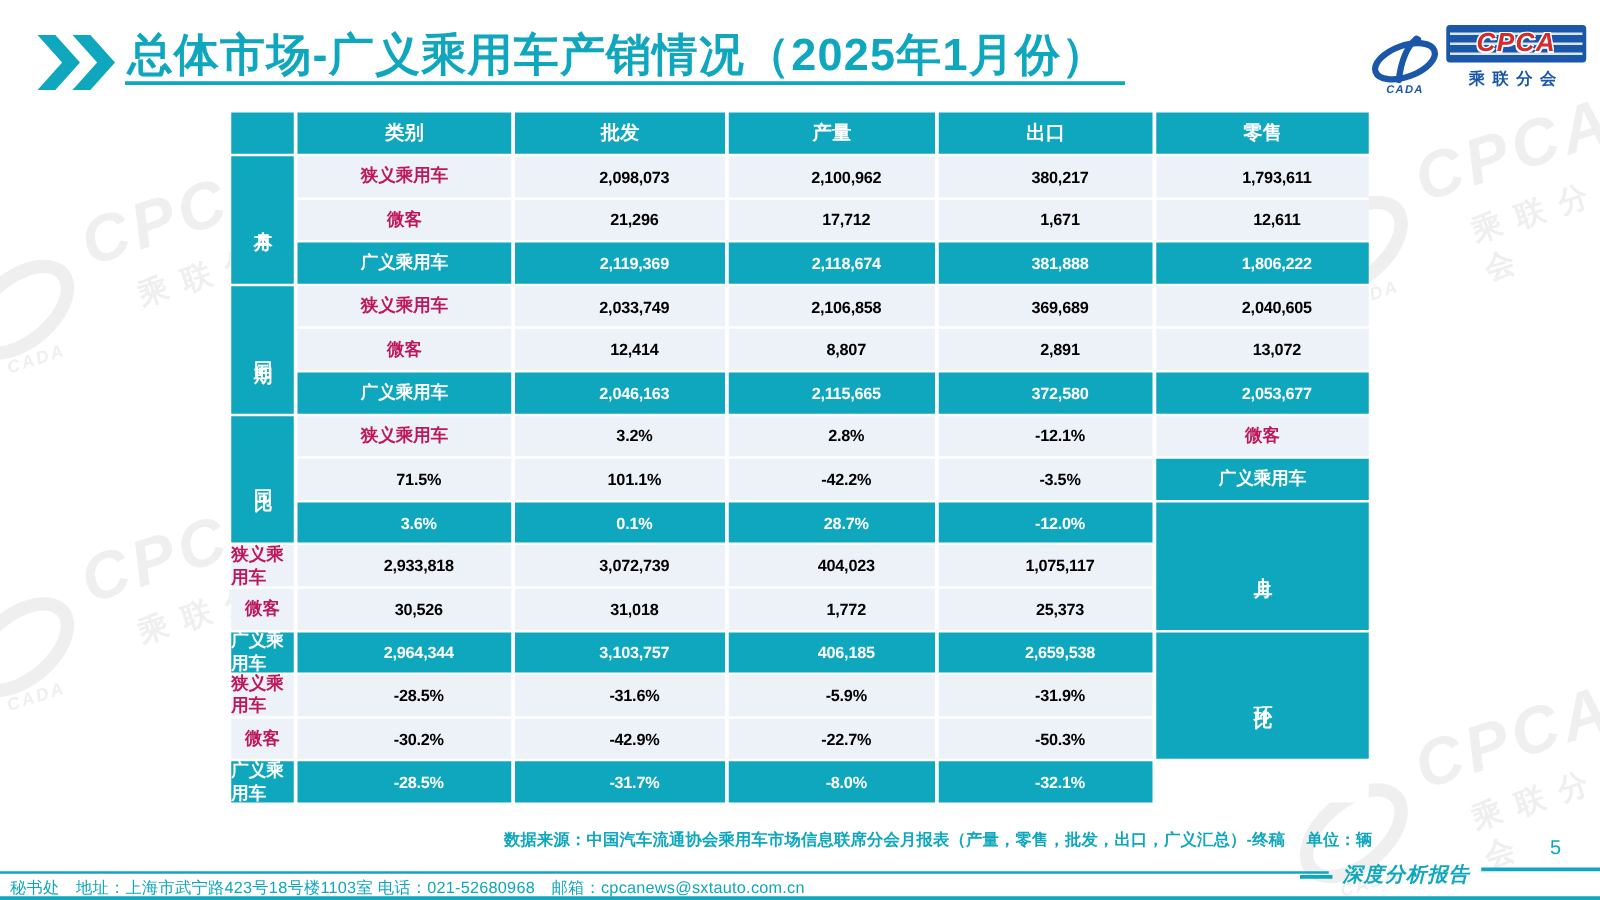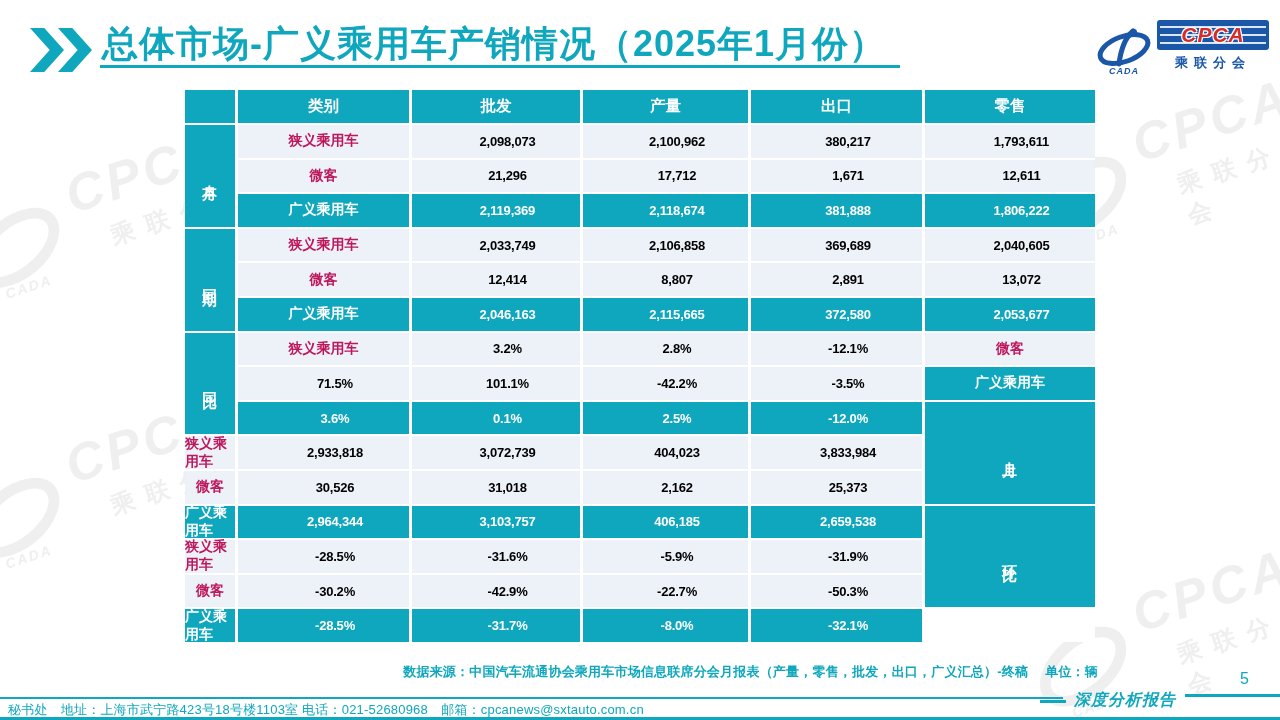--- a/index.html
+++ b/index.html
@@ -191,32 +191,32 @@
       <div class="cell val">2.8%</div>
       <div class="cell val">-12.1%</div>
       <div class="cell cat">微客</div>
       <div class="cell val">71.5%</div>
       <div class="cell val">101.1%</div>
       <div class="cell val">-42.2%</div>
       <div class="cell val">-3.5%</div>
       <div class="cell cat hl">广义乘用车</div>
       <div class="cell val hl">3.6%</div>
       <div class="cell val hl">0.1%</div>
-      <div class="cell val hl">2.5%</div>
+      <div class="cell val hl">28.7%</div>
       <div class="cell val hl">-12.0%</div>
       <div class="cell group" style="grid-row: span 3;">上月</div>
       <div class="cell cat">狭义乘用车</div>
       <div class="cell val">2,933,818</div>
       <div class="cell val">3,072,739</div>
       <div class="cell val">404,023</div>
-      <div class="cell val">3,833,984</div>
+      <div class="cell val">1,075,117</div>
       <div class="cell cat">微客</div>
       <div class="cell val">30,526</div>
       <div class="cell val">31,018</div>
-      <div class="cell val">2,162</div>
+      <div class="cell val">1,772</div>
       <div class="cell val">25,373</div>
       <div class="cell cat hl">广义乘用车</div>
       <div class="cell val hl">2,964,344</div>
       <div class="cell val hl">3,103,757</div>
       <div class="cell val hl">406,185</div>
       <div class="cell val hl">2,659,538</div>
       <div class="cell group" style="grid-row: span 3;">环比</div>
       <div class="cell cat">狭义乘用车</div>
       <div class="cell val">-28.5%</div>
       <div class="cell val">-31.6%</div>

